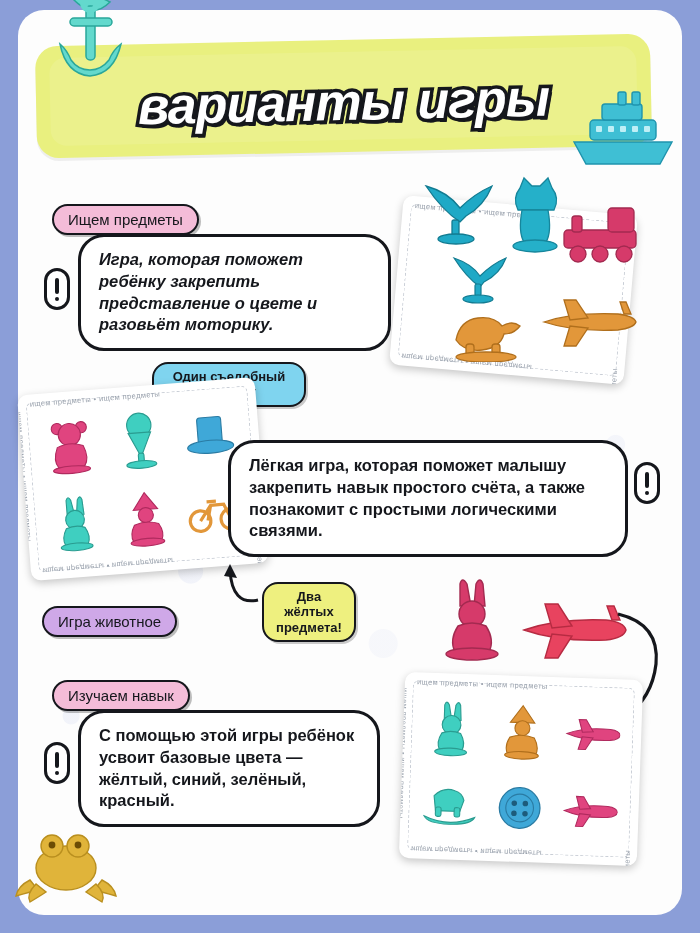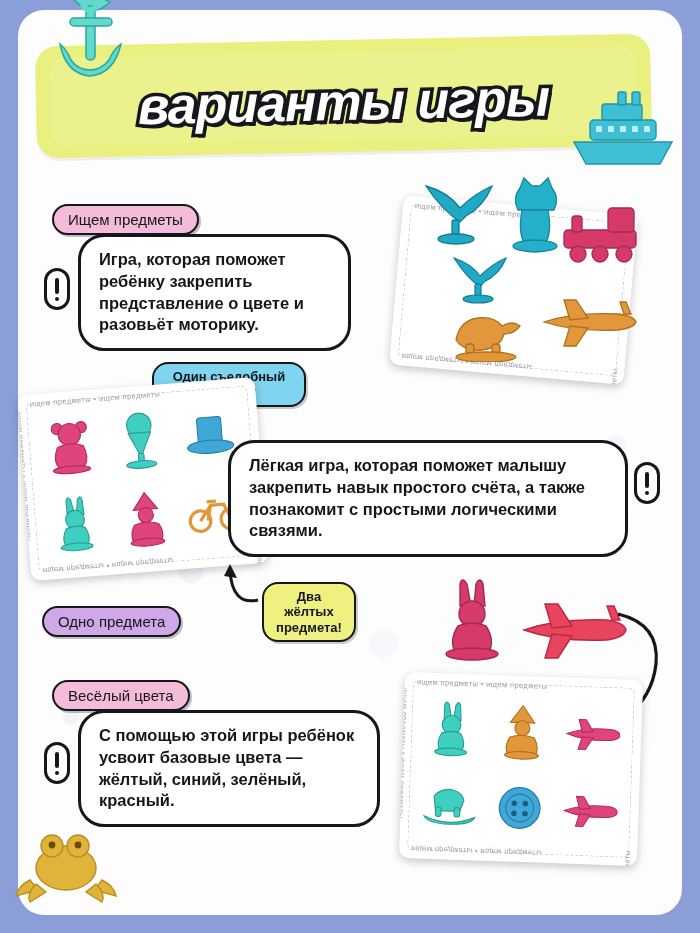--- a/index.html
+++ b/index.html
@@ -282,21 +282,21 @@
     </g>
   </svg>
 
   <div class="pill pill-pink" style="left:52px; top:204px;">
     <span>Ищем предметы</span>
   </div>
   <div class="excl" style="left:44px; top:268px;">
     <i class="bar"></i>
       <i class="dot"></i>
   </div>
-  <div class="bubble" style="left:78px; top:234px; width:273px;">
+  <div class="bubble" style="left:78px; top:234px; width:313px;font-style:italic;">
     <p>Игра, которая поможет ребёнку закрепить представление о цвете и разовьёт моторику.</p>
   </div>
 
   <div class="callout callout-blue" style="left:152px; top:362px; width:154px;">
     <span>Один съедобный предмет</span>
   </div>
   <svg class="arrow" style="left:118px; top:390px; width:46px; height:56px;" viewBox="0 0 46 56">
     <path d="M42 6 q-30 2 -28 36" fill="none" stroke="#15171c" stroke-width="3"></path>
     <path d="M14 48 l-6 -14 l13 3z" fill="#15171c"></path>
   </svg>
@@ -380,21 +380,21 @@
 
   <div class="callout callout-yellow" style="left:262px; top:582px; width:94px;">
     <span>Два жёлтых предмета!</span>
   </div>
   <svg class="arrow" style="left:214px; top:556px; width:48px; height:60px;" viewBox="0 0 48 60">
     <path d="M44 44 q-26 6 -28 -30" fill="none" stroke="#15171c" stroke-width="3"></path>
     <path d="M16 8 l7 14 l-13 -2z" fill="#15171c"></path>
   </svg>
 
   <div class="pill pill-violet" style="left:42px; top:606px;">
-    <span>Одно предмета</span>
+    <span>Игра животное</span>
   </div>
 
   <svg class="toy" style="left:438px; top:576px; width:70px; height:86px;" viewBox="0 0 70 86">
     <g fill="#d63a6a" stroke="#a32a50" stroke-width="1.4">
       <path d="M22 8 q2 -8 7 0 l4 22 h-11z"></path>
       <path d="M38 8 q4 -8 7 0 l2 22 h-11z"></path>
       <circle cx="34" cy="38" r="13"></circle>
       <path d="M20 50 q14 -6 28 0 q9 14 3 26 h-34 q-6 -12 3 -26z"></path>
       <ellipse cx="34" cy="78" rx="26" ry="6"></ellipse>
     </g>
@@ -471,21 +471,21 @@
         <g fill="#e0447f" stroke="#b02a5e" stroke-width="1.2">
           <path d="M3 22 q20 -8 48 -6 q10 1 11 6 q-1 5 -11 6 q-28 2 -48 -6z"></path>
           <path d="M20 20 l-4 -14 h8 l8 13z"></path>
           <path d="M20 25 l-4 14 h8 l8 -13z"></path>
         </g>
       </svg>
     </div>
   </div>
 
   <div class="pill pill-pink" style="left:52px; top:680px;">
-    <span>Весёлый цвета</span>
+    <span>Изучаем навык</span>
   </div>
   <div class="excl" style="left:44px; top:742px;">
     <i class="bar"></i>
       <i class="dot"></i>
   </div>
   <div class="bubble" style="left:78px; top:710px; width:302px;">
     <p>С помощью этой игры ребёнок усвоит базовые цвета — жёлтый, синий, зелёный, красный.</p>
   </div>
 
 </div>

